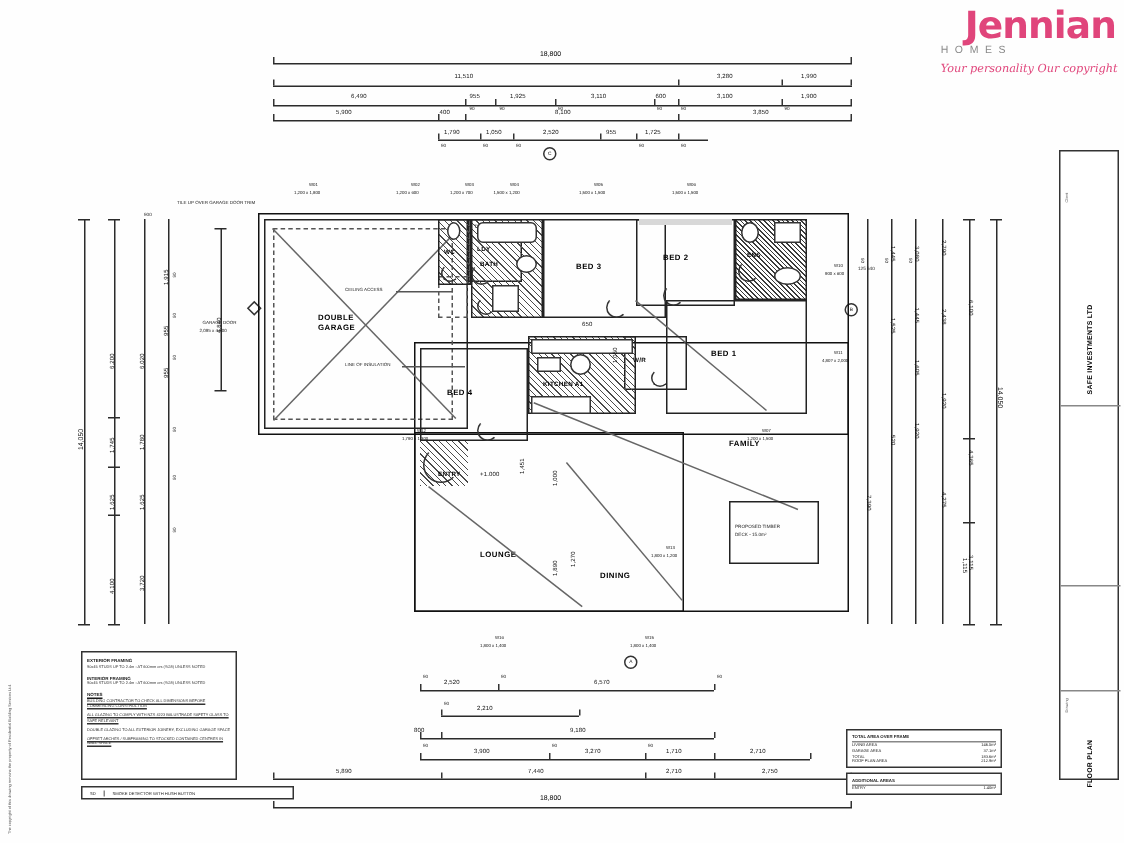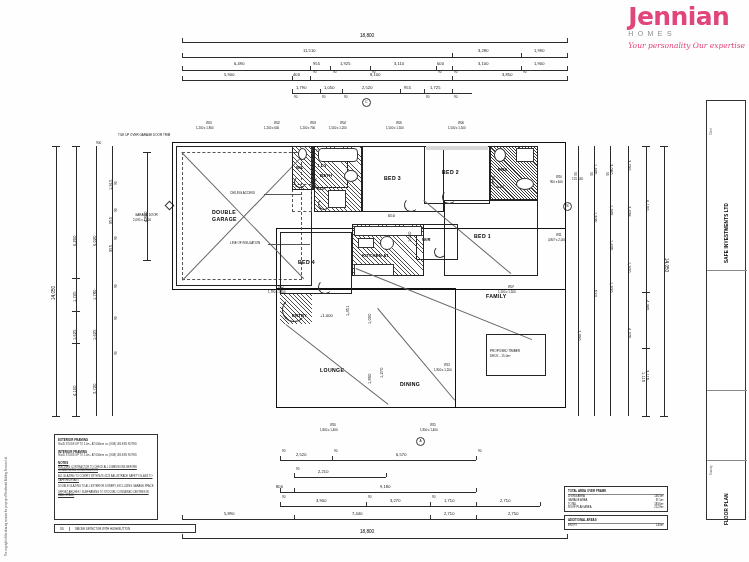--- a/index.html
+++ b/index.html
@@ -17,21 +17,21 @@
   .room{font-size:5.2px;font-weight:bold;letter-spacing:.35px;color:#000;}
   .room-sm{font-size:4.2px;font-weight:bold;letter-spacing:.2px;color:#000;}
   .note{font-size:3.0px;color:#222;}
   .wlab{font-size:2.9px;color:#111;text-align:center;}
   .rot90{transform-origin:0 0;transform:rotate(-90deg);}
   .rot90b{transform-origin:0 0;transform:rotate(90deg);}
 
   
   #logo{position:absolute;right:4px;top:4px;text-align:left;}
   #logo .jn{font-size:25px;font-weight:bold;color:#e0457b;letter-spacing:-.6px;
-            font-family:"DejaVu Sans", sans-serif;line-height:1;}
+            font-family:"DejaVu Sans", sans-serif;line-height:1;margin-left:16px;}
   #logo .hm{font-size:7px;letter-spacing:4.4px;color:#8a8a8a;margin-top:1px;}
   #logo .tag{font-size:7.5px;color:#e0457b;font-style:italic;margin-top:4px;
              font-family:"DejaVu Serif", serif;}
 
   
   #plan{position:absolute;left:168px;top:128px;width:400px;height:290px;}
   .wallO{position:absolute;border:1.6px solid #111;box-sizing:border-box;background:transparent;}
   .wallI{position:absolute;border:1px solid #222;box-sizing:border-box;background:transparent;}
   .hatch{position:absolute;
      background-image:repeating-linear-gradient(45deg,#4a4a4a 0 .6px,transparent .6px 3px);}
@@ -81,21 +81,21 @@
   #copy{position:absolute;left:6px;top:556px;font-size:2.6px;color:#555;}
 </style>
 </head>
 <body>
 
 <div class="sheet">
 
   <div id="logo">
     <div class="jn">Jennian</div>
     <div class="hm">HOMES</div>
-    <div class="tag">Your personality Our expertise</div>
+    <div class="tag">Your personality Our copyright</div>
   </div>
 
   <div>
 
     <div class="ln hl" style="left:182px;top:42px;width:386px;"></div>
     <div class="tick" style="left:182px;top:38px;"></div>
     <div class="tick" style="left:567px;top:38px;"></div>
     <div class="txt dimB" style="left:360px;top:34px;">18,800</div>
 
     <div class="ln hl" style="left:182px;top:57px;width:386px;"></div>

